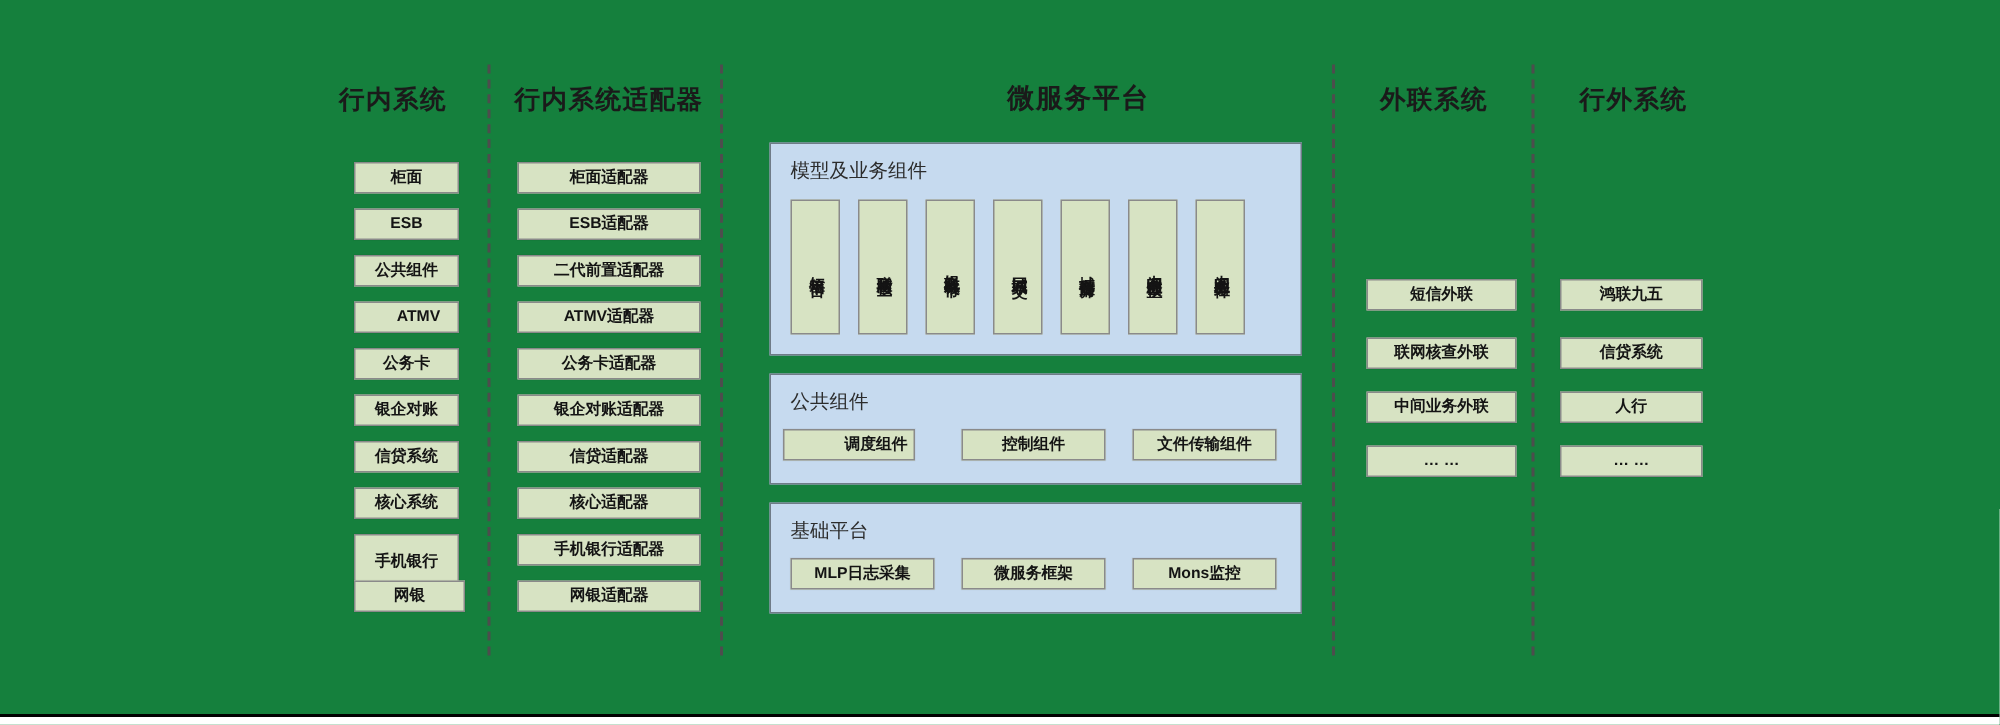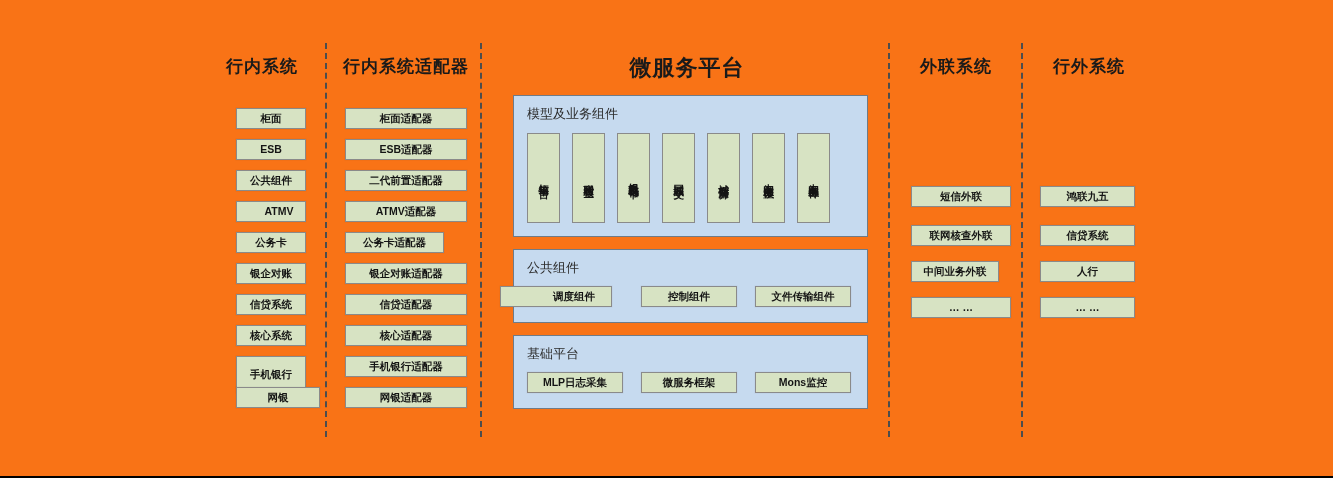--- a/index.html
+++ b/index.html
@@ -15,21 +15,21 @@
     font-family: "Liberation Sans", "DejaVu Sans", sans-serif;
     color: #1a1a1a;
     overflow: hidden;
   }
 
   .canvas {
     position: absolute;
     left: 0; top: 0;
     width: 1333px;
     height: 476px;
-    background: #f97316;
+    background: #15803d;
     text-decoration: underline;
   }
 
   
   .divider {
     position: absolute;
     top: 43px;
     height: 394px;
     width: 0;
     border-left: 2px dashed #4d4d4d;
@@ -115,42 +115,42 @@
 
   <div class="divider" style="left:325px;"></div>
   <div class="divider" style="left:480px;"></div>
   <div class="divider" style="left:888px;"></div>
   <div class="divider" style="left:1021px;"></div>
 
   <div class="col-title" style="left:198px; top:55px; width:128px;">行内系统</div>
 
   <div class="col-title" style="left:333px; top:55px; width:146px;">行内系统适配器</div>
 
-  <div class="col-title" style="left:506px; top:53px; width:362px; font-size:22px;">微服务平台</div>
+  <div class="col-title" style="left:538px; top:53px; width:362px; font-size:18px;">微服务平台</div>
 
   <div class="col-title" style="left:892px; top:55px; width:128px;">外联系统</div>
 
   <div class="col-title" style="left:1025px; top:55px; width:128px;">行外系统</div>
 
   <div class="node" style="left:236px; top:108px; width:70px; height:21px;">柜面</div>
   <div class="node" style="left:236px; top:139px; width:70px; height:21px;">ESB</div>
   <div class="node" style="left:236px; top:170px; width:70px; height:21px;">公共组件</div>
   <div class="node" style="left:236px; top:201px; width:70px; height:21px;padding-left:16px;">ATMV</div>
   <div class="node" style="left:236px; top:232px; width:70px; height:21px;">公务卡</div>
   <div class="node" style="left:236px; top:263px; width:70px; height:21px;">银企对账</div>
   <div class="node" style="left:236px; top:294px; width:70px; height:21px;">信贷系统</div>
   <div class="node" style="left:236px; top:325px; width:70px; height:21px;">核心系统</div>
   <div class="node" style="left:236px; top:356px; width:70px; height:37px;">手机银行</div>
-  <div class="node" style="left:236px; top:387px; width:84px; height:21px;text-align:center;">网银</div>
+  <div class="node" style="left:236px; top:387px; width:74px; height:21px;text-align:center;">网银</div>
 
   <div class="node" style="left:345px; top:108px; width:122px; height:21px;">柜面适配器</div>
   <div class="node" style="left:345px; top:139px; width:122px; height:21px;">ESB适配器</div>
   <div class="node" style="left:345px; top:170px; width:122px; height:21px;">二代前置适配器</div>
   <div class="node" style="left:345px; top:201px; width:122px; height:21px;">ATMV适配器</div>
-  <div class="node" style="left:345px; top:232px; width:99px; height:21px;">公务卡适配器</div>
+  <div class="node" style="left:345px; top:232px; width:122px; height:21px;">公务卡适配器</div>
   <div class="node" style="left:345px; top:263px; width:122px; height:21px;">银企对账适配器</div>
   <div class="node" style="left:345px; top:294px; width:122px; height:21px;">信贷适配器</div>
   <div class="node" style="left:345px; top:325px; width:122px; height:21px;">核心适配器</div>
   <div class="node" style="left:345px; top:356px; width:122px; height:21px;">手机银行适配器</div>
   <div class="node" style="left:345px; top:387px; width:122px; height:21px;">网银适配器</div>
 
   <div class="panel" style="left:513px; top:95px; width:355px; height:142px;">
     <div class="panel-title">模型及业务组件</div>
   </div>
   <div class="node-vert" style="left:527px; top:133px; width:33px; height:90px;">
@@ -171,34 +171,34 @@
   <div class="node-vert" style="left:752px; top:133px; width:33px; height:90px;">
     <span>中间业务模型</span>
   </div>
   <div class="node-vert" style="left:797px; top:133px; width:33px; height:90px;">
     <span>中间业务组件</span>
   </div>
 
   <div class="panel" style="left:513px; top:249px; width:355px; height:74px;">
     <div class="panel-title">公共组件</div>
   </div>
-  <div class="node" style="left:500px; top:286px; width:112px; height:21px;padding-left:36px;">调度组件</div>
+  <div class="node" style="left:522px; top:286px; width:88px; height:21px;padding-left:36px;">调度组件</div>
   <div class="node" style="left:641px; top:286px; width:96px; height:21px;">控制组件</div>
   <div class="node" style="left:755px; top:286px; width:96px; height:21px;">文件传输组件</div>
 
   <div class="panel" style="left:513px; top:335px; width:355px; height:74px;">
     <div class="panel-title">基础平台</div>
   </div>
   <div class="node" style="left:527px; top:372px; width:96px; height:21px;">MLP日志采集</div>
   <div class="node" style="left:641px; top:372px; width:96px; height:21px;">微服务框架</div>
   <div class="node" style="left:755px; top:372px; width:96px; height:21px;">Mons监控</div>
 
   <div class="node" style="left:911px; top:186px; width:100px; height:21px;">短信外联</div>
   <div class="node" style="left:911px; top:225px; width:100px; height:21px;">联网核查外联</div>
-  <div class="node" style="left:911px; top:261px; width:88px; height:21px;text-align:right;">中间业务外联</div>
+  <div class="node" style="left:911px; top:261px; width:100px; height:21px;text-align:right;">中间业务外联</div>
   <div class="node" style="left:911px; top:297px; width:100px; height:21px;">… …</div>
 
   <div class="node" style="left:1040px; top:186px; width:95px; height:21px;">鸿联九五</div>
   <div class="node" style="left:1040px; top:225px; width:95px; height:21px;">信贷系统</div>
   <div class="node" style="left:1040px; top:261px; width:95px; height:21px;">人行</div>
   <div class="node" style="left:1040px; top:297px; width:95px; height:21px;">… …</div>
 
 </div>
 
 <div class="bottom-rule"></div>

